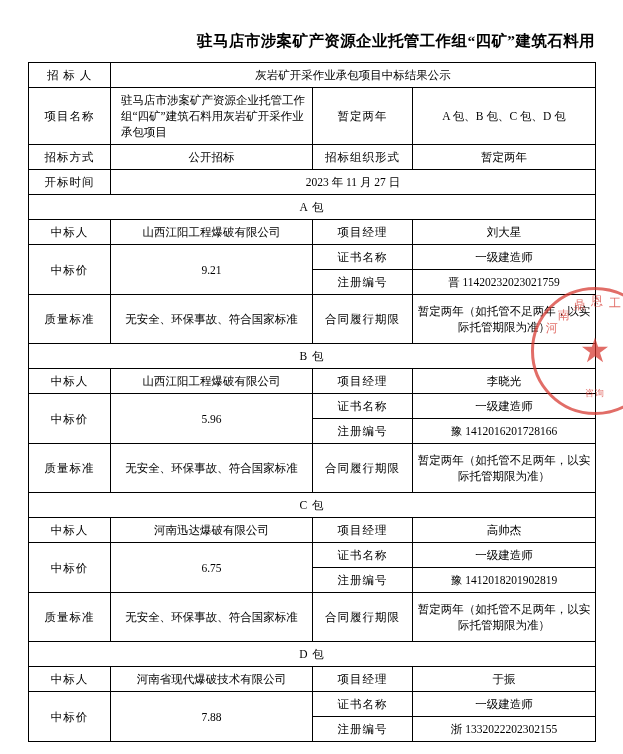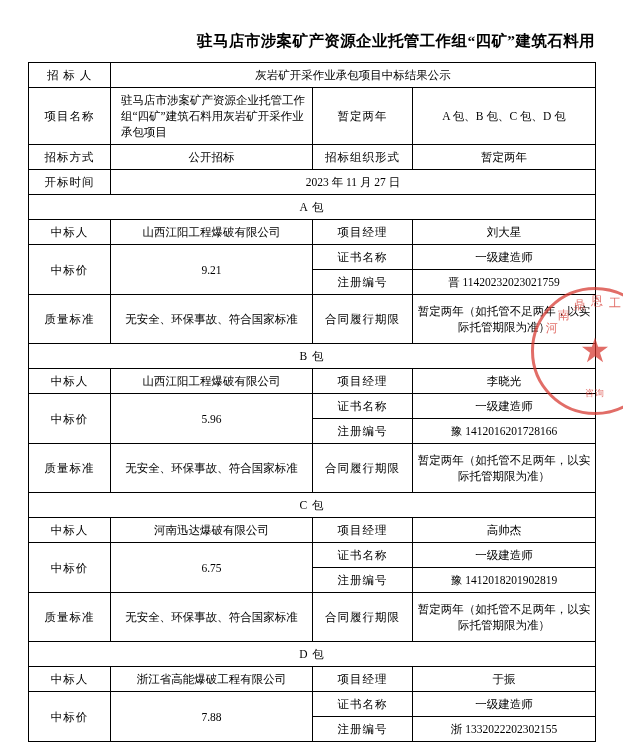--- a/index.html
+++ b/index.html
@@ -232,21 +232,21 @@
           <span>合同履行期限</span>
         </td>
         <td class="small-note" style="height:40px;">暂定两年（如托管不足两年，以实际托管期限为准）</td>
       </tr>
 
       <tr class="section-row">
         <td colspan="4">D 包</td>
       </tr>
       <tr>
         <td class="lbl">中标人</td>
-        <td>浙江省高能爆破工程有限公司</td>
+        <td>河南省现代爆破技术有限公司</td>
         <td class="lbl">项目经理</td>
         <td>于振</td>
       </tr>
       <tr>
         <td class="lbl" rowspan="2">中标价</td>
         <td rowspan="2">7.88</td>
         <td class="lbl">证书名称</td>
         <td>一级建造师</td>
       </tr>
       <tr>

